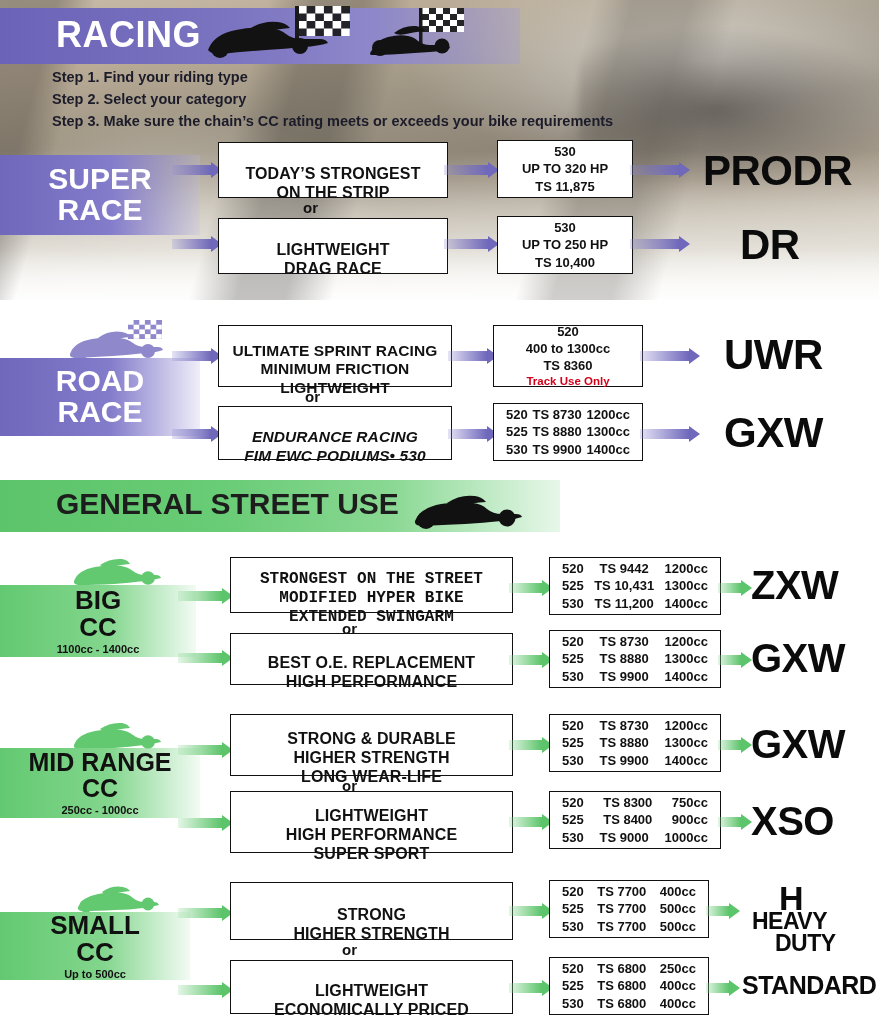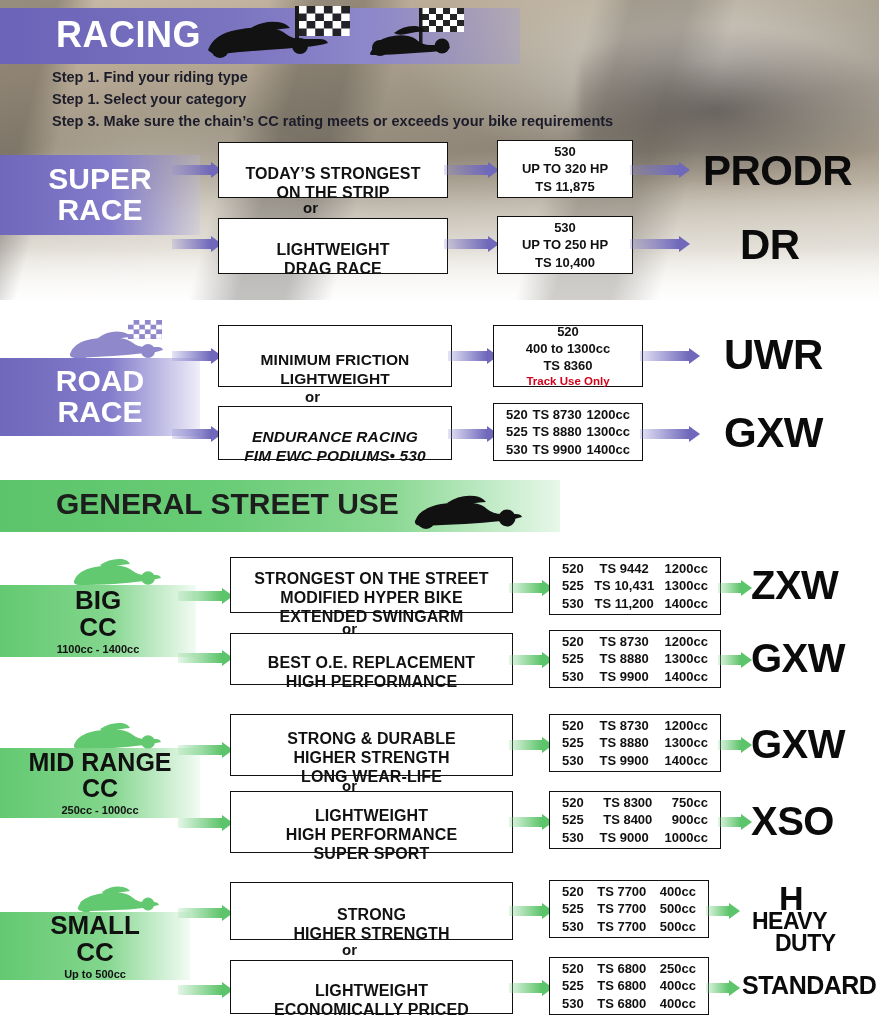--- a/index.html
+++ b/index.html
@@ -187,21 +187,21 @@
   <g fill="#121212">
     <path d="M182 46 q4-10 16-13 q12-3 20-1 q6 1 10 5 q5 4 12 4 l14 0 q5 0 6 3 q-8 3 -20 4 q-16 1 -30 2 q-18 1 -28 1 q-4 0 0 -5z"></path>
     <circle cx="190" cy="44" r="8"></circle>
     <circle cx="252" cy="42" r="7.5"></circle>
     <path d="M204 29 q10-8 22-7 q6 1 9 5 q-11 1 -19 3 q-8 2 -12 -1z"></path>
   </g>
 </svg>
 
 <div class="steps">
   <div>Step 1. Find your riding type</div>
-  <div>Step 1. Select your category</div>
+  <div>Step 2. Select your category</div>
   <div>Step 3. Make sure the chain’s CC rating meets or exceeds your bike requirements</div>
 </div>
 
 <div class="cat cat-purple" style="left:0; top:155px; width:200px; height:80px;">
   <div class="cat-name" style="font-size:30px; color:#fff;">SUPER</div>
   <div class="cat-name" style="font-size:30px; color:#fff;">RACE</div>
 </div>
 
 <div class="arrow arrow-purple" style="left:172px; top:162px; width:50px;">
   <div class="bar"></div>
@@ -297,20 +297,21 @@
   <div class="bar"></div>
     <div class="tip"></div>
 </div>
 <div class="arrow arrow-purple" style="left:172px; top:426px; width:50px;">
   <div class="bar"></div>
     <div class="tip"></div>
 </div>
 
 <div class="box" style="left:218px; top:325px; width:234px; height:62px;">
   <div class="desc" style="font-size:15.5px;">
+    <div>ULTIMATE SPRINT RACING</div>
     <div>MINIMUM FRICTION</div>
     <div>LIGHTWEIGHT</div>
   </div>
 </div>
 <div class="or" style="left:305px; top:388px;">or</div>
 <div class="box" style="left:218px; top:406px; width:234px; height:54px;">
   <div class="desc" style="font-size:15.5px;font-style:italic;">
     <div>ENDURANCE RACING</div>
     <div>FIM EWC PODIUMS• 530</div>
   </div>
@@ -392,21 +393,21 @@
 
 <div class="arrow arrow-green" style="left:178px; top:588px; width:55px;">
   <div class="bar"></div>
     <div class="tip"></div>
 </div>
 <div class="arrow arrow-green" style="left:178px; top:650px; width:55px;">
   <div class="bar"></div>
     <div class="tip"></div>
 </div>
 
-<div class="box" style="left:230px; top:557px; width:283px; height:56px;">
+<div class="box" style="left:230px; top:557px; width:283px; height:56px;font-family:Liberation Mono, monospace;">
   <div class="desc" style="font-size:16px;">
     <div>STRONGEST ON THE STREET</div>
     <div>MODIFIED HYPER BIKE</div>
     <div>EXTENDED SWINGARM</div>
   </div>
 </div>
 <div class="or" style="left:342px; top:620px;">or</div>
 <div class="box" style="left:230px; top:633px; width:283px; height:52px;">
   <div class="desc" style="font-size:16px;">
     <div>BEST O.E. REPLACEMENT</div>

